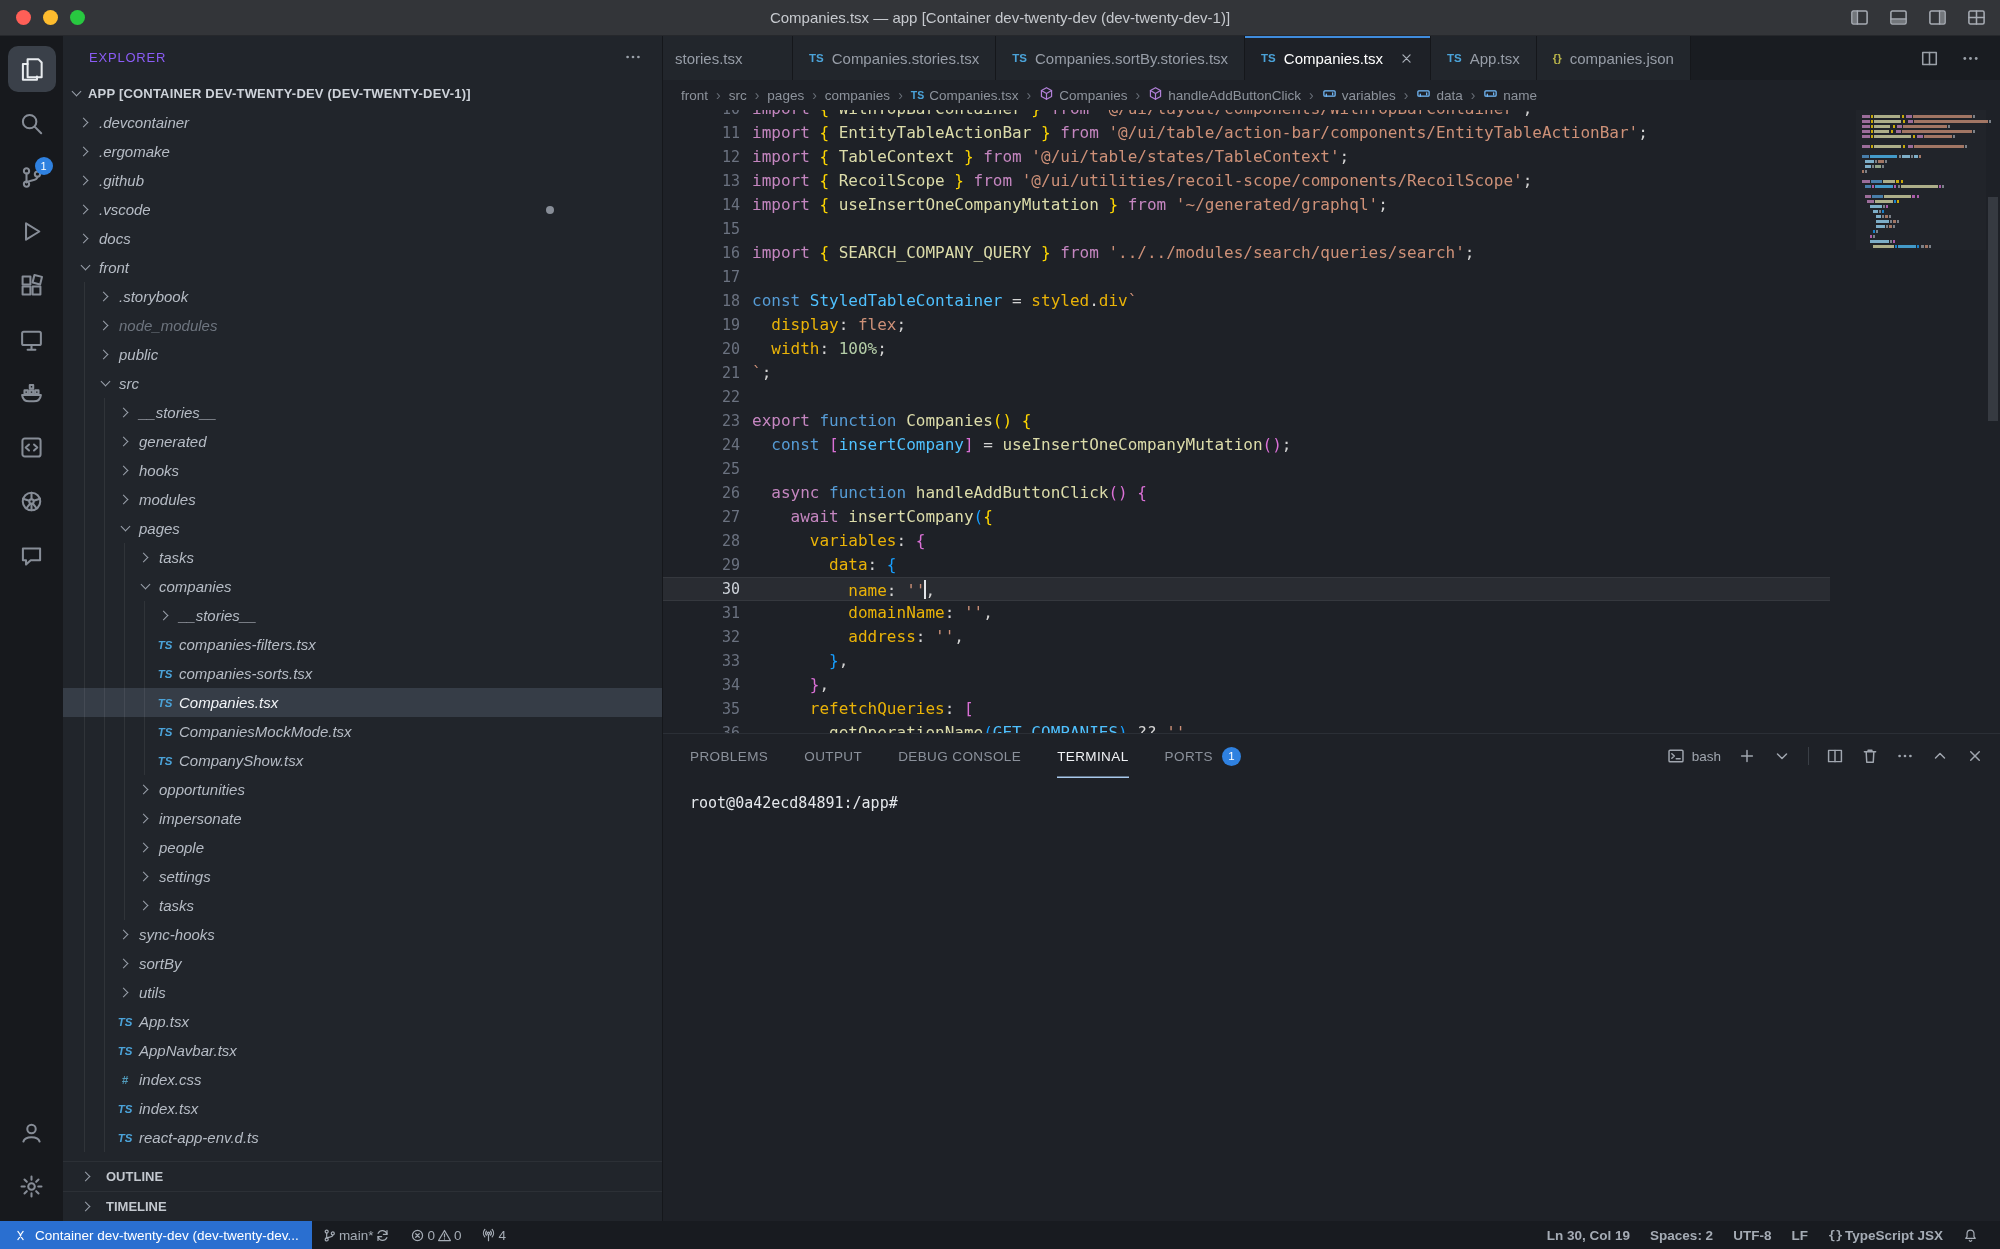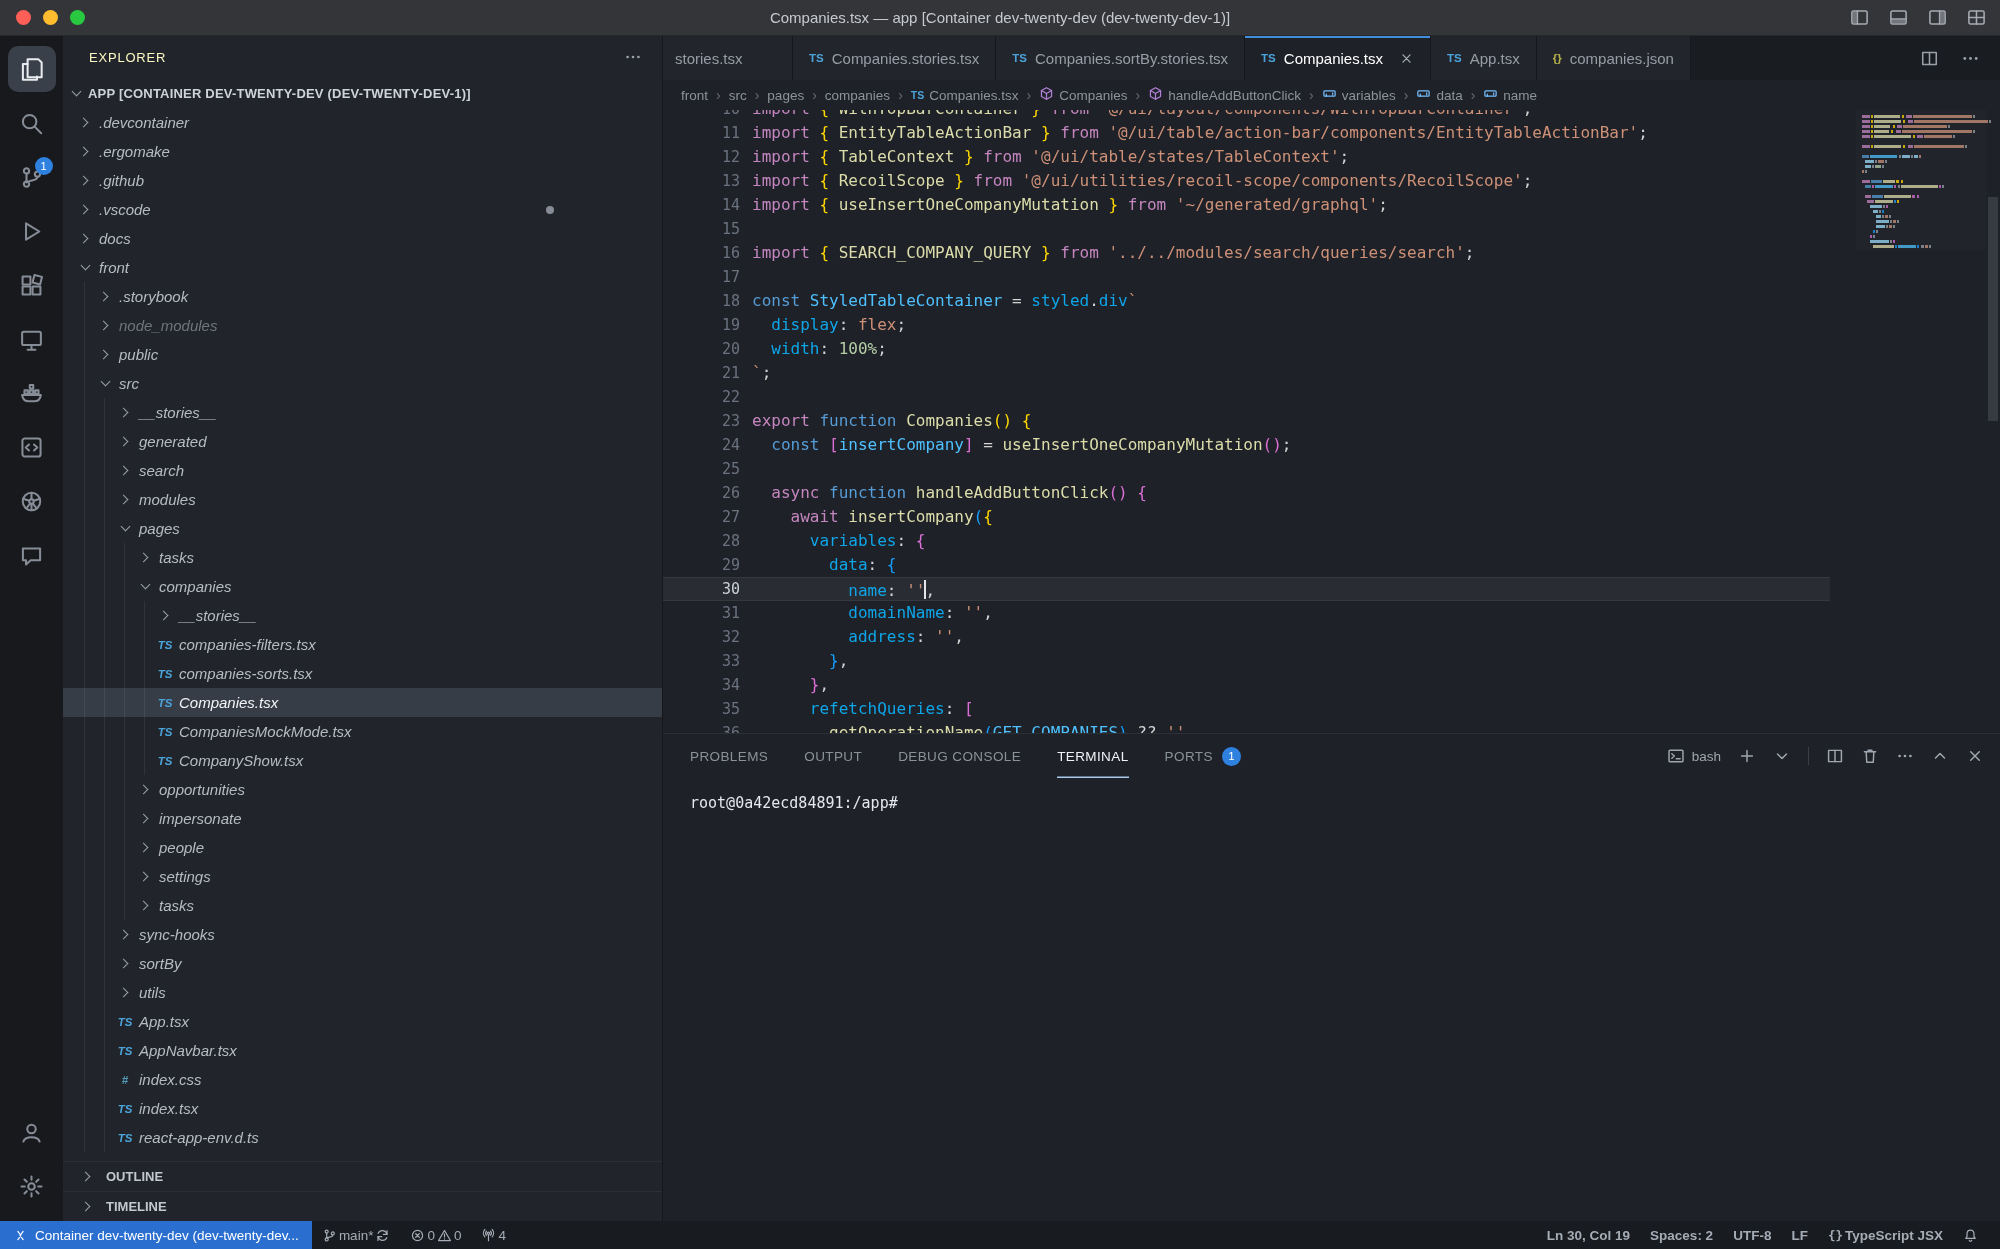--- a/index.html
+++ b/index.html
@@ -30,21 +30,21 @@
   .ab-item.active { background:#3a4049; color:#e8ebef; }
   .ab-badge { position:absolute; right:3px; top:3px; background:#2f81e0; color:#fff;
     min-width:18px; height:18px; border-radius:9px; font-size:11px;
     display:flex; align-items:center; justify-content:center; padding:0 4px; }
   .ab-bottom { margin-top:auto; padding-bottom:4px; display:flex; flex-direction:column; align-items:center; }
 
   
   .sidebar { width:600px; flex:none; background:#21252b; border-right:1px solid #15171b;
     display:flex; flex-direction:column; color:#b6bcc5; min-height:0; }
   .sb-header { height:42px; flex:none; display:flex; align-items:center; padding:0 20px 0 26px;
-    font-size:13px; letter-spacing:.8px; color:#fef9c3; }
+    font-size:13px; letter-spacing:.8px; color:#8b5cf6; }
   .sb-header .i { margin-left:auto; color:#9ba1aa; }
   .sb-header .i svg { width:18px; height:18px; }
   .sb-section { height:30px; flex:none; display:flex; align-items:center; gap:8px; padding-left:10px;
     font-weight:bold; font-size:13px; color:#ced3da; letter-spacing:.2px; }
   .tree { flex:1; overflow:hidden; font-size:15px; }
   .row { height:29px; padding-left:12px; display:flex; align-items:center; position:relative; white-space:nowrap;font-style:italic; }
   .row.selected { background:#363d47; color:#f2f4f7; }
   .row.dimmed .tlabel { color:#6e757f; }
   .guide { width:20px; height:100%; position:relative; flex:none; }
   .guide::before { content:""; position:absolute; left:9px; top:0; bottom:0; border-left:1px solid rgba(255,255,255,.07); }
@@ -87,21 +87,21 @@
   .editor-wrap { flex:1; position:relative; overflow:hidden; min-height:0; }
   .code { position:absolute; top:-13px; left:0; right:170px;
     font-family:"DejaVu Sans Mono",monospace; font-size:16px; line-height:24px; color:#d4d4d4; }
   .cline { display:flex; height:24px; white-space:pre; }
   .cline.current { background:rgba(255,255,255,.05);
     box-shadow:inset 0 1px 0 rgba(255,255,255,.06), inset 0 -1px 0 rgba(255,255,255,.06); }
   .gut { width:77px; flex:none; text-align:right; color:#6b7280; font-size:15px; }
   .cline.current .gut { color:#cdd2d9; }
   .ctext { padding-left:12px; }
   .tok-kw { color:#C586C0; } .tok-kw2 { color:#569CD6; } .tok-fn { color:#DCDCAA; }
-  .tok-id { color:#0ea5e9; } .tok-str { color:#CE9178; } .tok-num { color:#B5CEA8; }
+  .tok-id { color:#eab308; } .tok-str { color:#CE9178; } .tok-num { color:#B5CEA8; }
   .tok-pun { color:#D4D4D4; } .tok-b1 { color:#FFD700; } .tok-b2 { color:#DA70D6; }
   .tok-b3 { color:#179FFF; } .tok-cnst { color:#4FC1FF; }
   .caret { display:inline-block; width:2px; height:19px; background:#e2e5ea; transform:translateY(3px); margin:0 -1px; }
 
   .minimap { position:absolute; top:0; right:14px; width:130px; padding:5px 2px 0 6px; background:rgba(255,255,255,.015); }
   .mm-line { height:3px; margin-bottom:2px; display:flex; }
   .mm-sp { height:3px; flex:none; }
   .mm-seg { height:3px; flex:none; margin-right:1px; opacity:.75; }
   .vscroll { position:absolute; top:0; right:0; bottom:0; width:14px; }
   .vthumb { position:absolute; left:2px; right:2px; top:14%; height:36%; background:rgba(140,148,158,.22); }
@@ -359,21 +359,21 @@
               <span class="chev"></span>
             </span>
             <span class="tlabel">generated</span>
           </div>
           <div class="row">
             <span class="guide"></span>
             <span class="guide"></span>
             <span class="twisty">
               <span class="chev"></span>
             </span>
-            <span class="tlabel">search</span>
+            <span class="tlabel">hooks</span>
           </div>
           <div class="row">
             <span class="guide"></span>
             <span class="guide"></span>
             <span class="twisty">
               <span class="chev"></span>
             </span>
             <span class="tlabel">modules</span>
           </div>
           <div class="row">

